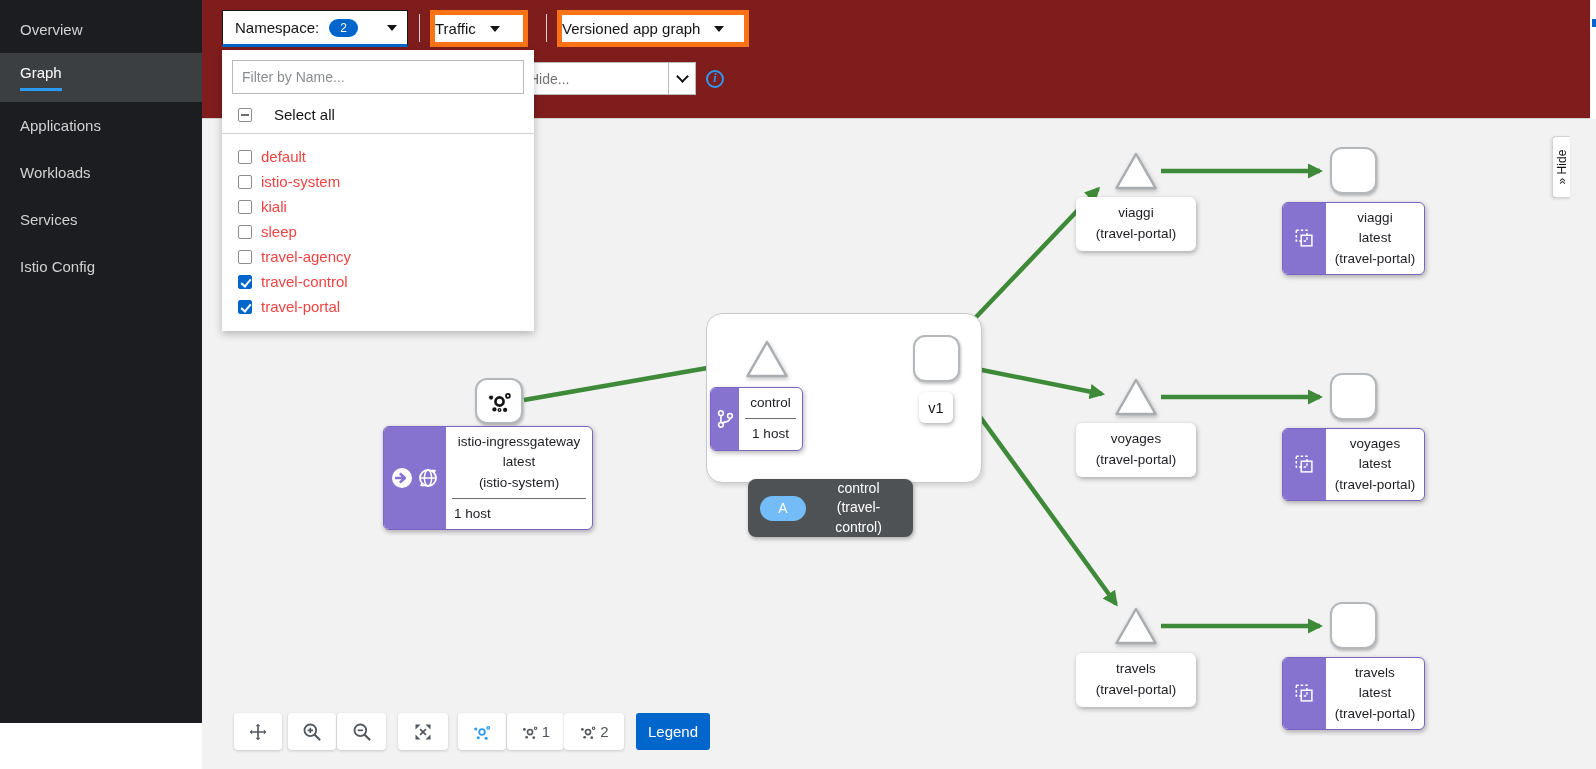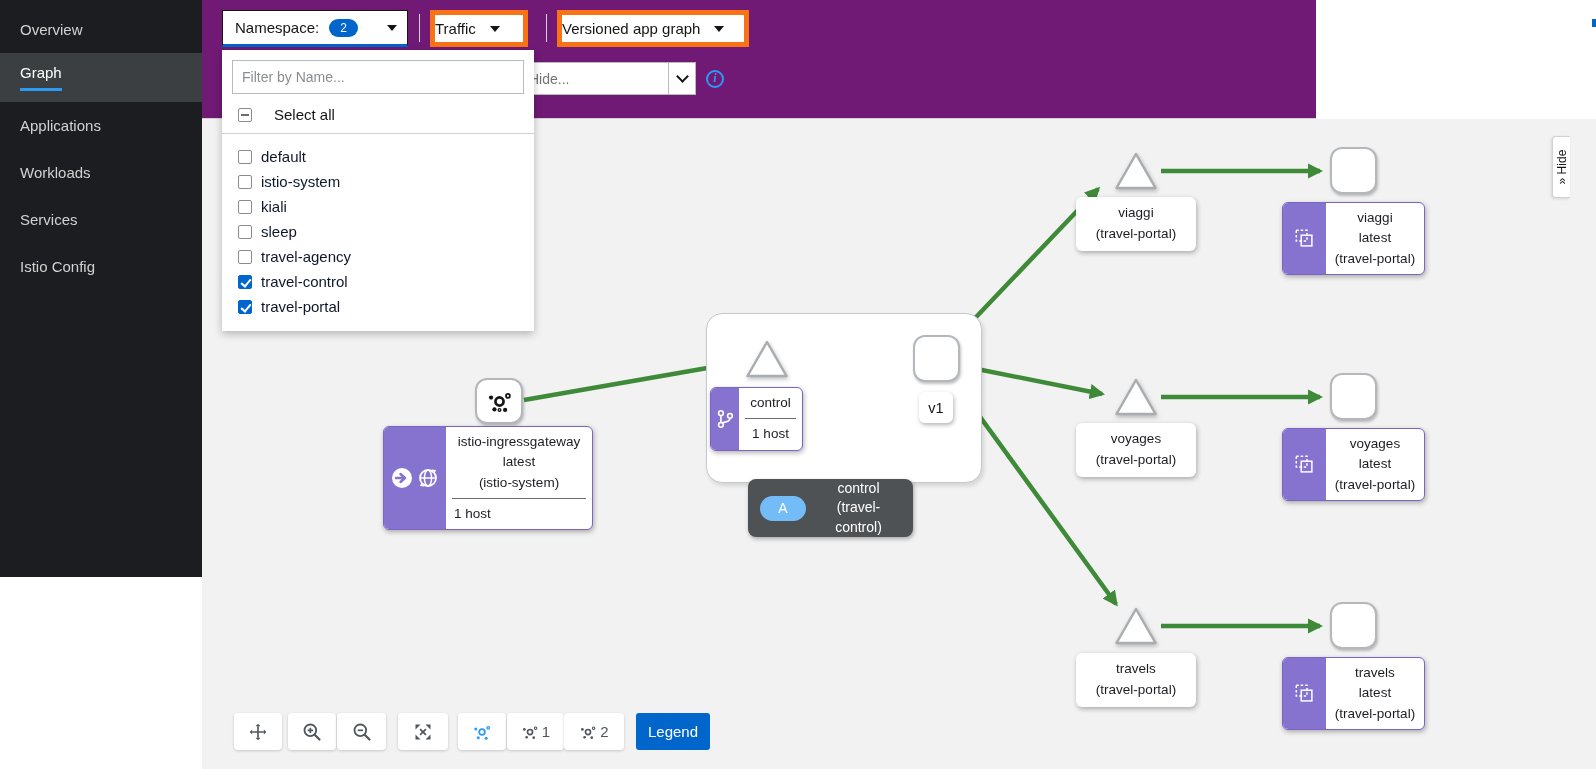--- a/index.html
+++ b/index.html
@@ -1,28 +1,28 @@
 <!DOCTYPE html>
 <html><head>
 <meta charset="utf-8">
 <style>
   * { margin:0; padding:0; box-sizing:border-box; }
   body { font-family:"Liberation Sans", sans-serif; background:#fff; }
   #app { position:relative; width:1596px; height:769px; overflow:hidden; background:#fff; }
 
   
-  .sidebar { position:absolute; left:0; top:0; width:202px; height:577px; background:#1b1d21; z-index:5; }
+  .sidebar { position:absolute; left:0; top:0; width:202px; height:723px; background:#1b1d21; z-index:5; }
   .nav-item { position:relative; height:47px; display:flex; flex-direction:column; justify-content:center;
               padding-left:20px; color:#d2d2d2; font-size:15px; cursor:pointer; }
   .nav-item.active { background:#3c3f42; color:#fff; height:49px; }
   .nav-item.active .underline { width:42px; height:3px; background:#2b9af3; margin-top:7px; }
   .sidebar-inner { padding-top:6px; }
 
   
-  .topbar { position:absolute; left:202px; top:0; width:1114px; height:119px; background:#701a75;
+  .topbar { position:absolute; left:202px; top:0; width:1388px; height:119px; background:#7f1d1d;
             border-bottom:1px solid #d2d2d2; }
   .ns-toggle { position:absolute; left:20px; top:10px; width:186px; height:37px; background:#fff;
                border:1px solid #151515; border-bottom:3px solid #0066cc; display:flex; align-items:center;
                gap:10px; padding:0 10px 0 12px; font-size:15px; color:#151515; cursor:pointer; }
   .badge-blue { background:#0066cc; color:#fff; font-size:12px; border-radius:10px; padding:2px 11px; }
   .caret { width:0; height:0; border-left:5px solid transparent; border-right:5px solid transparent;
            border-top:6px solid #151515; margin-left:auto; }
   .vsep { position:absolute; top:14px; width:1px; height:28px; background:#d2d2d2; }
   .select-toggle { position:absolute; top:10px; height:37px; background:#fff; border:5px solid #f97316;
                    display:flex; align-items:center; padding:0 0; font-size:15px; color:#151515; cursor:pointer; }
@@ -43,21 +43,21 @@
   
   .ns-panel { position:absolute; left:222px; top:50px; width:312px; background:#fff; z-index:20;
               box-shadow:0 3px 8px rgba(0,0,0,0.25); padding:10px 0 12px 0; }
   .filter-input { display:block; width:292px; margin:0 auto; height:34px; border:1px solid #b8bbbe;
                   padding:15px 9px; font-size:14px; font-family:"Liberation Sans",sans-serif; color:#151515; }
   .filter-input::placeholder { color:#8a8d90; }
   .selectall-row { display:flex; align-items:center; gap:22px; padding:12px 10px 10px 16px; font-size:15px;
                    color:#151515; cursor:pointer; }
   .panel-divider { height:1px; background:#d2d2d2; margin:0 0 10px 0; }
   .ns-option { display:flex; align-items:center; gap:9px; padding:4px 22px 4px 16px; font-size:15px;
-               color:#0f172a; cursor:pointer; }
+               color:#ef4444; cursor:pointer; }
   .cb { width:14px; height:14px; min-width:14px; border:1px solid #8a8d90; border-radius:2px; background:#fff;
         position:relative; }
   .cb.checked { background:#0066cc; border-color:#0066cc; }
   .cb.checked::after { content:""; position:absolute; left:4px; top:1px; width:4px; height:8px;
                        border-right:2px solid #fff; border-bottom:2px solid #fff; transform:rotate(40deg); }
   .cb.indeterminate::after { content:""; position:absolute; left:2px; top:5px; width:8px; height:2px;
                              background:#6a6e73; }
 
   
   .canvas { position:absolute; left:202px; top:119px; width:1394px; height:650px; background:#f2f2f2; }

